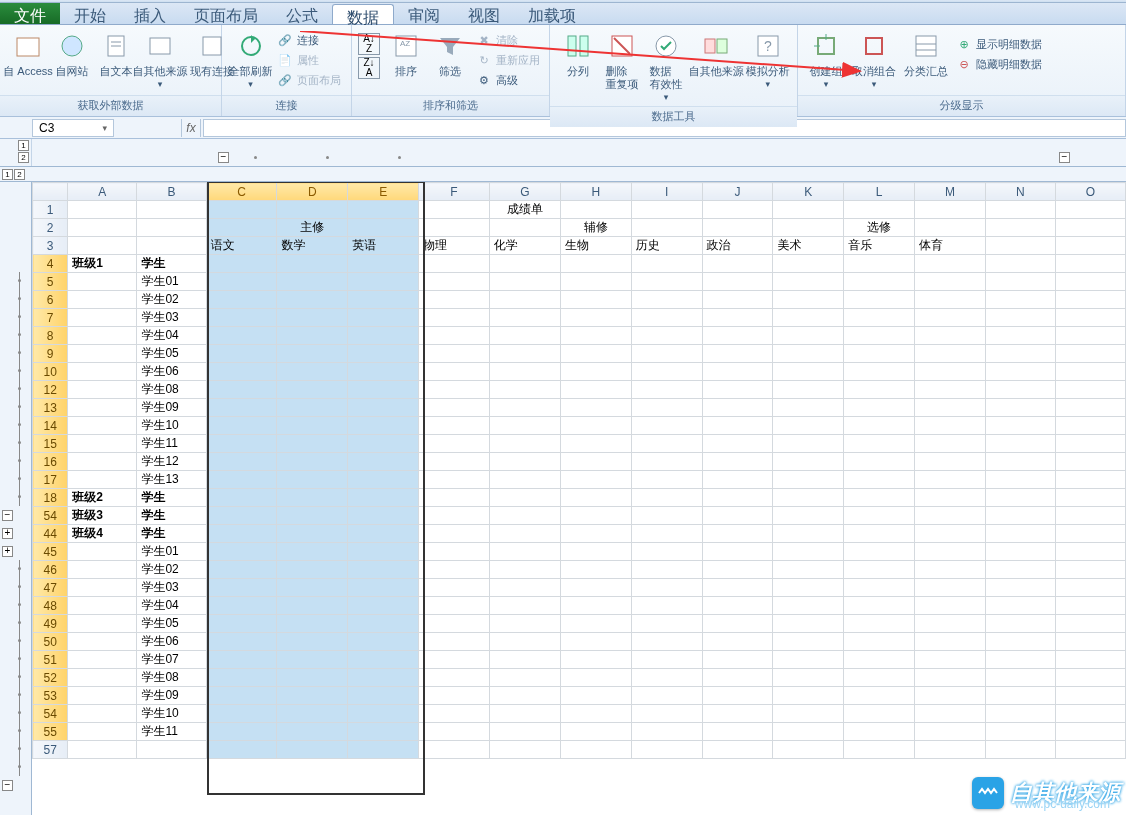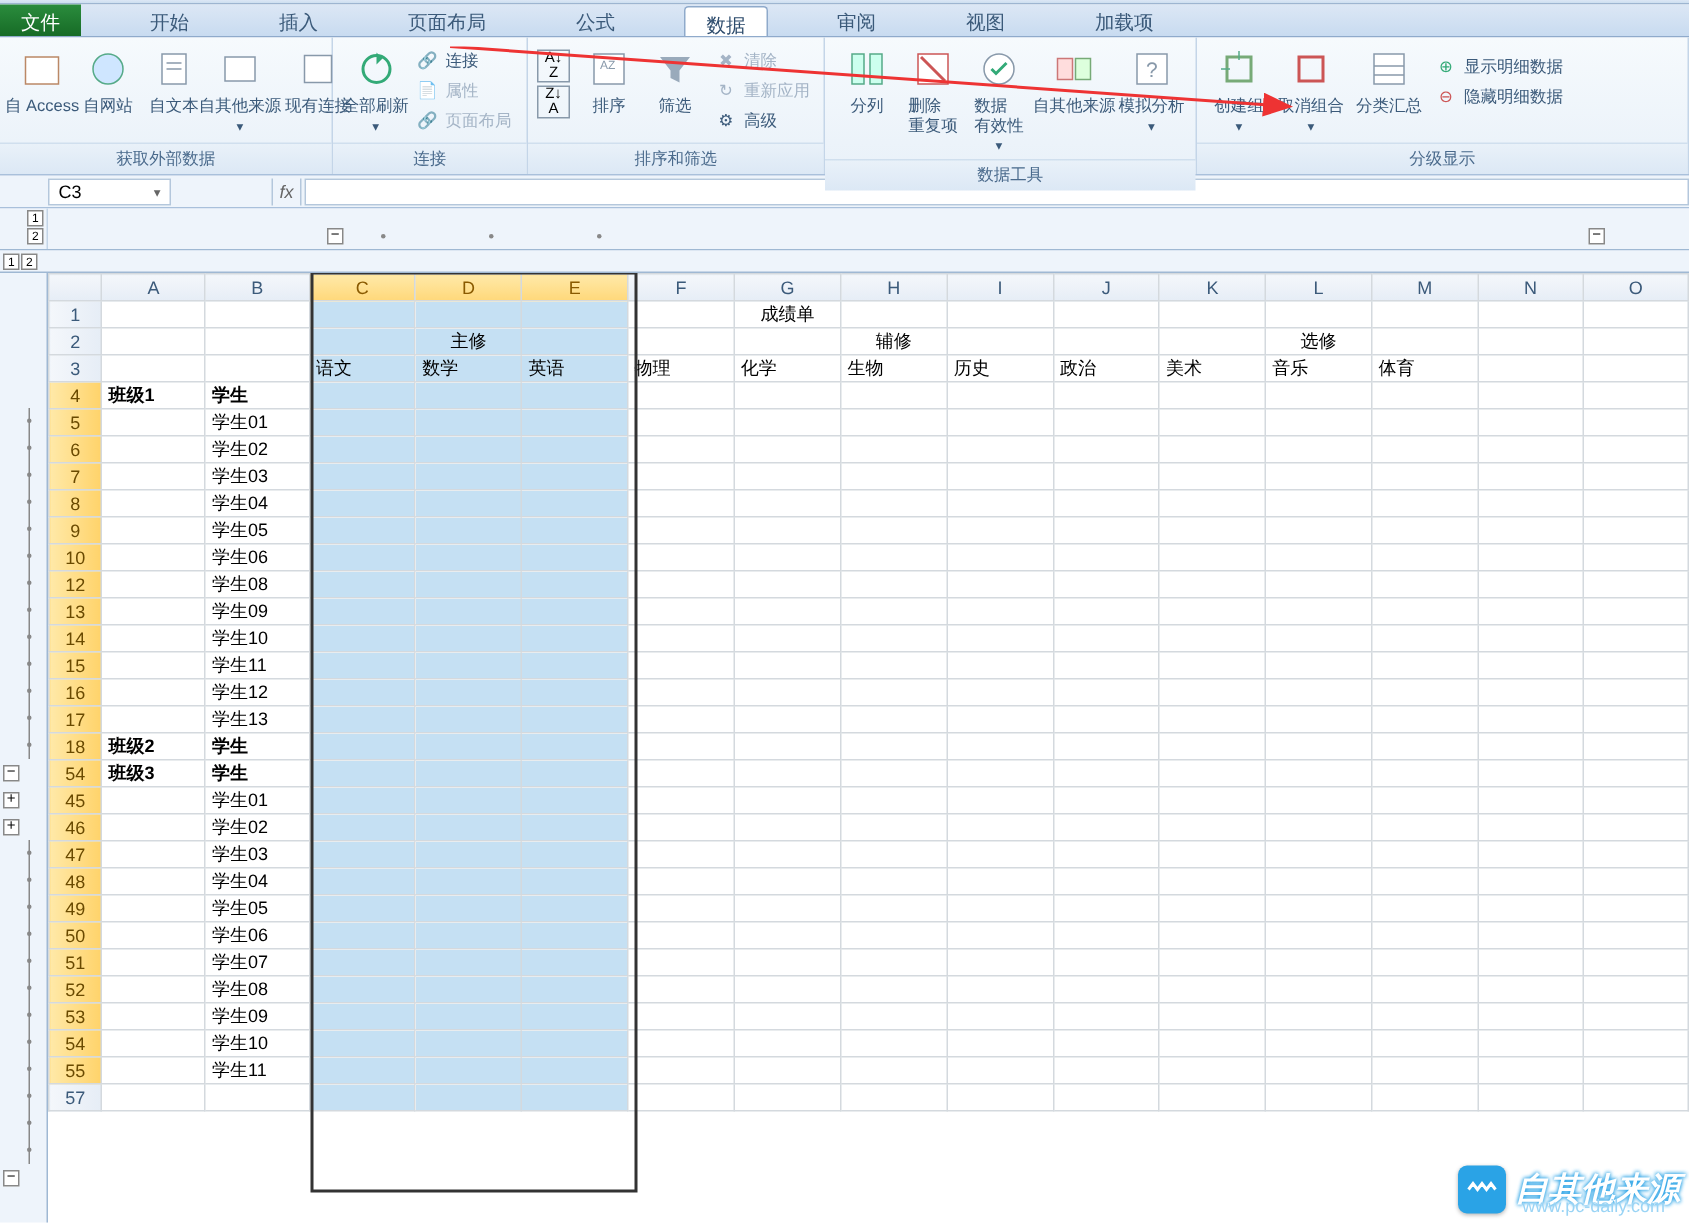--- a/index.html
+++ b/index.html
@@ -2,21 +2,21 @@
 <html><head>
 <meta charset="utf-8">
 <style>
 * { margin:0; padding:0; box-sizing:border-box; font-family:"Microsoft YaHei","SimSun",sans-serif; }
 body { background:#fff; width:1126px; height:815px; overflow:hidden; position:relative; }
 
 
 .titlebar { background:linear-gradient(#dce7f5,#cddff0); height:3px; border-bottom:1px solid #9db5d0; }
 
 
-.tabs { display:flex; background:linear-gradient(#dce7f5,#c8dbf0); height:22px; font-size:13px; border-bottom:1px solid #8faacb;gap:32px;}
+.tabs { display:flex; background:linear-gradient(#dce7f5,#c8dbf0); height:22px; font-size:16px; border-bottom:1px solid #8faacb;}
 .tab { padding:3px 14px; color:#fff; cursor:default; }
 .tab.file { background:linear-gradient(#2a8c3d,#176b26); color:#fff; font-weight:normal;}
 .tab.normal { color:#3b5a7a; }
 .tab.active { background:#fff; color:#2b4a6b; border:1px solid #8faacb; border-bottom:none; border-radius:3px 3px 0 0; margin-top:1px;}
 
 
 .ribbon { display:flex; background:linear-gradient(#f6fafd,#e9f1f9); height:92px; border-bottom:1px solid #a9c0db; position:relative;}
 .group { border-right:1px solid #c4d5e8; display:flex; flex-direction:column; height:100%; }
 .group-body { flex:1; display:flex; align-items:flex-start; padding:2px 6px; }
 .group-title { font-size:11px; color:#4a6a8c; text-align:center; padding:2px 0 3px; background:linear-gradient(#e9f1f9,#dce8f5); border-top:1px solid #d0dfee;}
@@ -775,20 +775,38 @@
             <td class="cell"></td>
             <td class="cell"></td>
             <td class="cell"></td>
             <td class="cell"></td>
             <td class="cell"></td>
             <td class="cell"></td>
             <td class="cell"></td>
             <td class="cell"></td>
           </tr>
           <tr>
+            <th class="rowhead gold">44</th>
+            <td class="cell bold">班级4</td>
+            <td class="cell bold">学生</td>
+            <td class="cell sel"></td>
+            <td class="cell sel"></td>
+            <td class="cell sel"></td>
+            <td class="cell"></td>
+            <td class="cell"></td>
+            <td class="cell"></td>
+            <td class="cell"></td>
+            <td class="cell"></td>
+            <td class="cell"></td>
+            <td class="cell"></td>
+            <td class="cell"></td>
+            <td class="cell"></td>
+            <td class="cell"></td>
+          </tr>
+          <tr>
             <th class="rowhead gold">45</th>
             <td class="cell"></td>
             <td class="cell">学生01</td>
             <td class="cell sel"></td>
             <td class="cell sel"></td>
             <td class="cell sel"></td>
             <td class="cell"></td>
             <td class="cell"></td>
             <td class="cell"></td>
             <td class="cell"></td>

